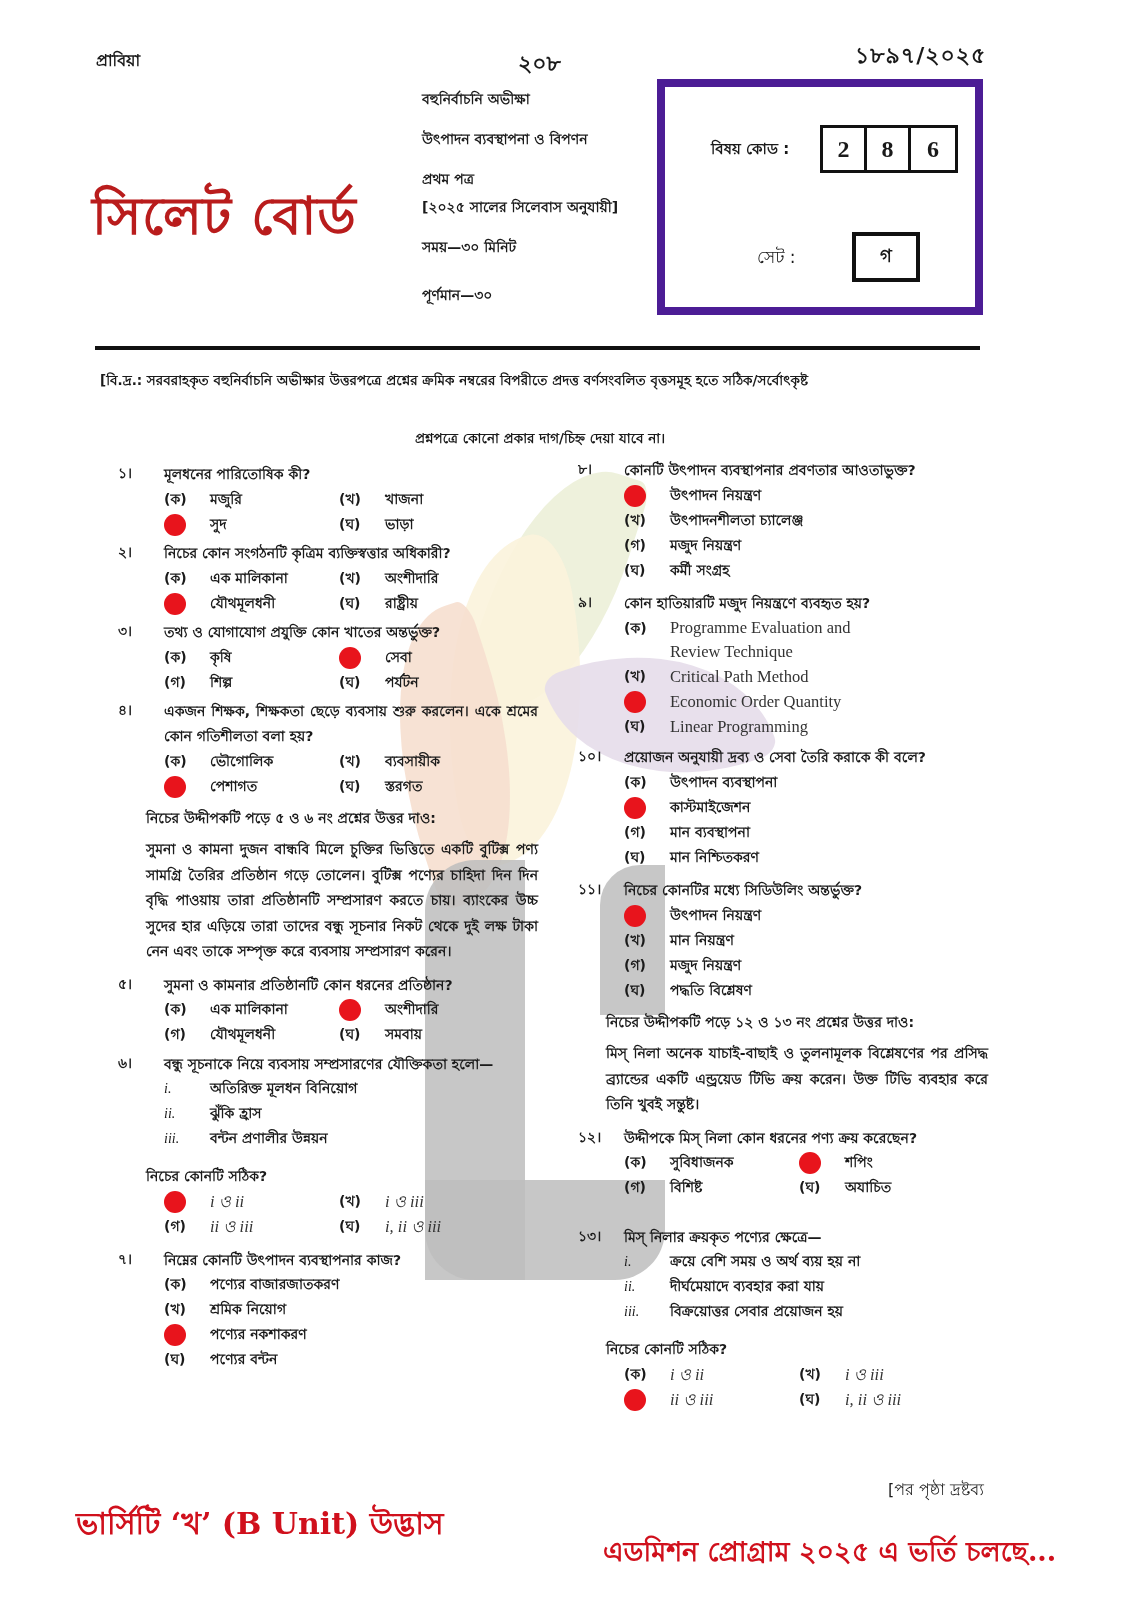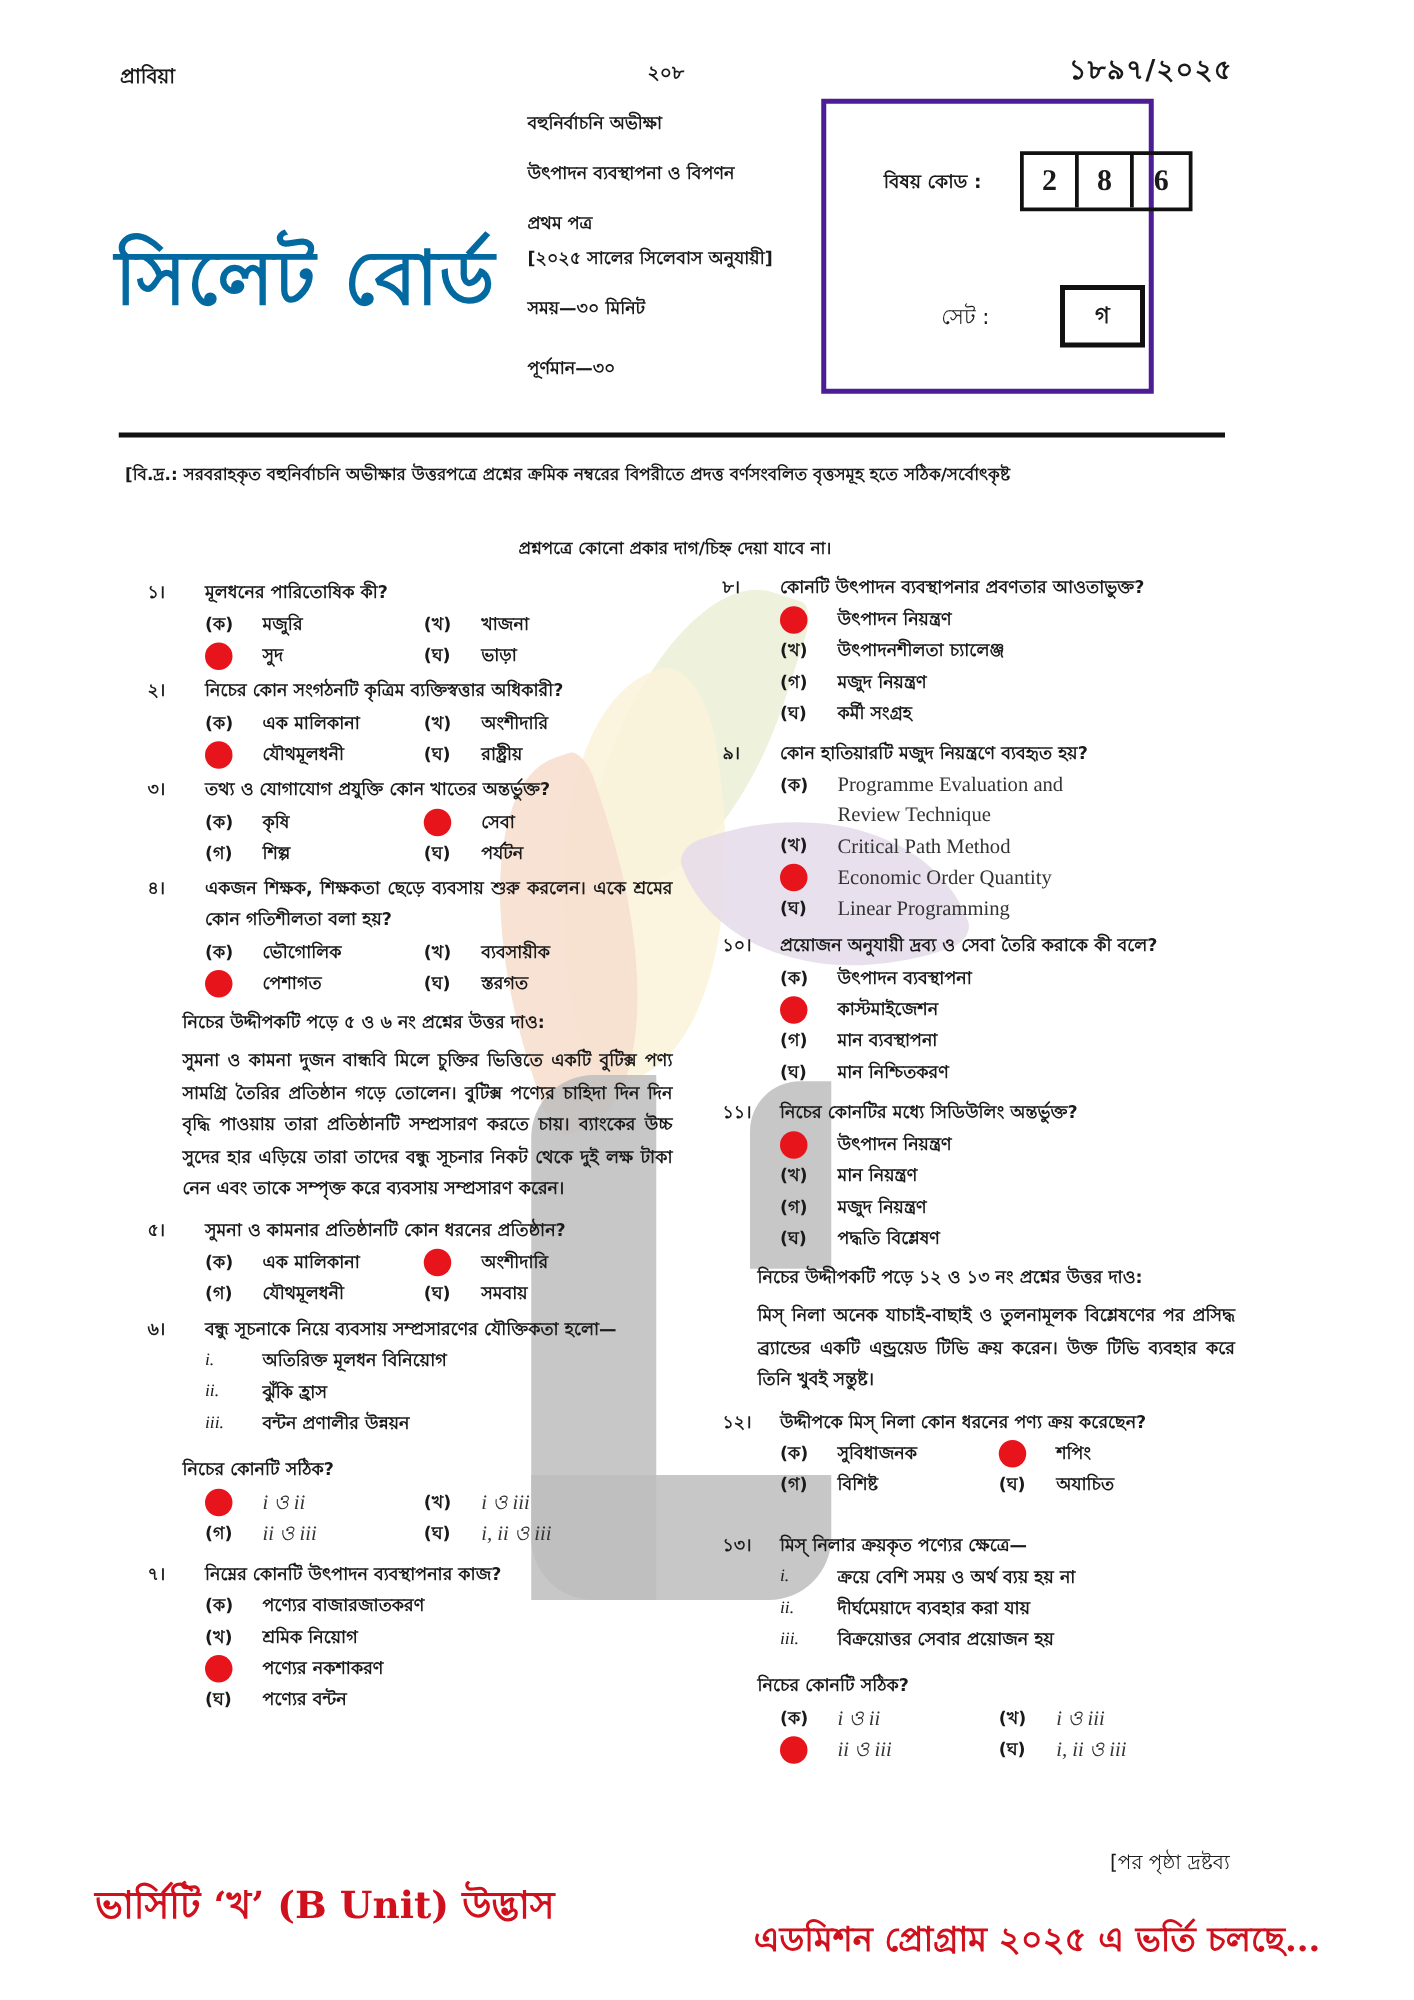--- a/index.html
+++ b/index.html
@@ -12,29 +12,29 @@
   .wm-cream { left: 440px; top: 540px; width: 150px; height: 320px; background: #fbf3dc; border-radius: 80% 20% 80% 20%; transform: rotate(-10deg); opacity: .9; }
   .wm-orange { left: 395px; top: 610px; width: 120px; height: 290px; background: #f6dfcf; border-radius: 80% 10% 80% 10%; transform: rotate(-18deg); opacity: .9; }
   .wm-purple { left: 560px; top: 640px; width: 200px; height: 150px; background: #e6ddea; border-radius: 10% 90% 10% 90%; transform: rotate(-20deg); opacity: .9; }
   .wm-gray-left { left: 425px; top: 860px; width: 100px; height: 420px; background: #bdbdbd; border-radius: 50px 0 0 0; opacity: .85; }
   .wm-gray-bottom { left: 425px; top: 1180px; width: 240px; height: 100px; background: #bdbdbd; border-radius: 0 0 50px 50px; opacity: .85; }
   .wm-gray-right { left: 600px; top: 865px; width: 65px; height: 150px; background: #bdbdbd; border-radius: 40px 0 0 0; opacity: .85; }
 
   .layer { position: absolute; z-index: 1; }
 
   .top-left { left: 96px; top: 48px; font-size: 16px; font-weight: bold; text-align: right; }
-  .top-center { left: 518px; top: 46px; font-size: 15px; font-weight: bold; }
+  .top-center { left: 518px; top: 46px; font-size: 22px; font-weight: bold; }
   .top-right { left: 855px; top: 38px; font-size: 22px; font-weight: bold; letter-spacing: 1px; }
 
-  .board-title { left: 92px; top: 176px; font-size: 60px; font-weight: bold; color: #0369a1; font-family: "DejaVu Serif", serif; letter-spacing: 1px; }
+  .board-title { left: 92px; top: 176px; font-size: 52px; font-weight: bold; color: #b91c1c; font-family: "DejaVu Serif", serif; letter-spacing: 1px; }
 
   .exam-info { left: 422px; top: 92px; font-size: 14px; font-weight: bold; line-height: 1; }
   .exam-info div { height: 40px; }
 
-  .code-box { left: 657px; top: 79px; width: 266px; height: 236px; border: 4px solid #4c1d95; }
+  .code-box { left: 657px; top: 79px; width: 326px; height: 236px; border: 8px solid #4c1d95; }
   .code-label { position: absolute; left: 46px; top: 50px; font-size: 15px; font-weight: bold; }
   .code-digits { position: absolute; left: 155px; top: 38px; display: flex; border: 3px solid #111; }
   .code-digits span { width: 44px; height: 42px; display: flex; align-items: center; justify-content: center; font-family: "Liberation Serif", serif; font-weight: bold; font-size: 24px; border-right: 3px solid #111; }
   .code-digits span:last-child { border-right: none; }
   .set-label { position: absolute; left: 92px; top: 157px; font-size: 17px; font-weight: normal; }
   .set-box { position: absolute; left: 187px; top: 145px; width: 68px; height: 50px; border: 4px solid #111; display: flex; align-items: center; justify-content: center; font-size: 18px; font-weight: bold; }
 
   .rule { left: 95px; top: 346px; width: 885px; height: 4px; background: #111; }
 
   .instructions { left: 100px; top: 366px; width: 880px; font-size: 13.5px; font-weight: bold; line-height: 28px; text-align: center; }

